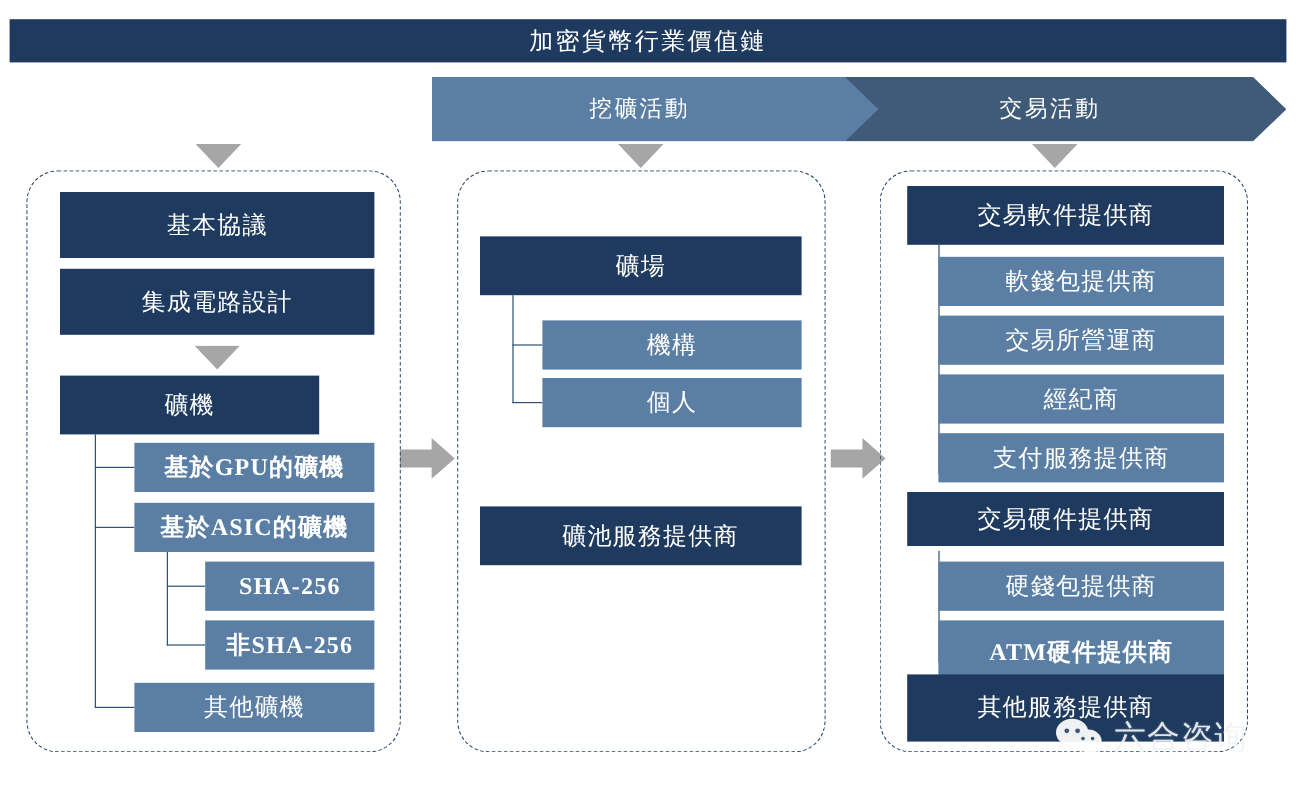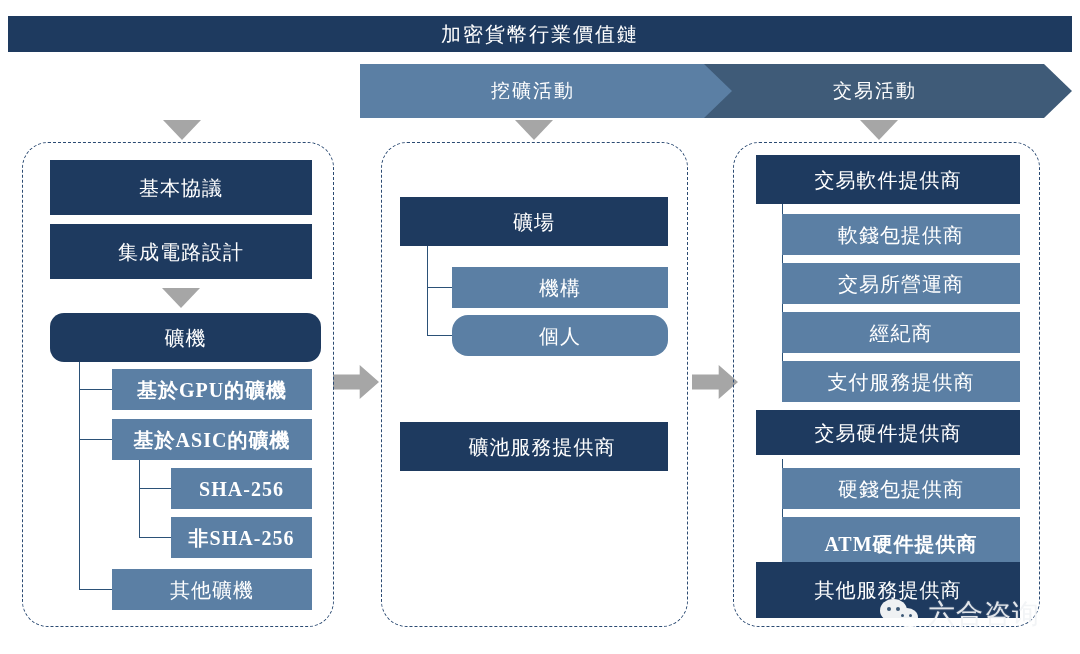--- a/index.html
+++ b/index.html
@@ -153,21 +153,21 @@
   </div>
 
   <div class="dash-box" style="left:22px;top:142px;width:312px;height:485px;"></div>
 
   <div class="node dark" style="left:50px;top:160px;width:262px;height:55px;">基本協議</div>
 
   <div class="node dark" style="left:50px;top:224px;width:262px;height:55px;">集成電路設計</div>
 
   <div class="tri-down" style="left:162px;top:288px;"></div>
 
-  <div class="node dark" style="left:50px;top:313px;width:271px;height:49px;border-radius:14px;">礦機</div>
+  <div class="node dark" style="left:50px;top:313px;width:216px;height:49px;">礦機</div>
 
   <div class="conn v" style="left:79px;top:362px;height:228px;"></div>
   <div class="conn h" style="left:79px;top:389px;width:33px;"></div>
   <div class="conn h" style="left:79px;top:439px;width:33px;"></div>
   <div class="conn h" style="left:79px;top:589px;width:33px;"></div>
 
   <div class="node mid bold" style="left:112px;top:369px;width:200px;height:41px;">基於GPU的礦機</div>
 
   <div class="node mid bold" style="left:112px;top:419px;width:200px;height:41px;">基於ASIC的礦機</div>
 
@@ -184,21 +184,21 @@
   <div class="dash-box" style="left:381px;top:142px;width:307px;height:485px;"></div>
 
   <div class="node dark" style="left:400px;top:197px;width:268px;height:49px;">礦場</div>
 
   <div class="conn v" style="left:427px;top:246px;height:90px;"></div>
   <div class="conn h" style="left:427px;top:287px;width:25px;"></div>
   <div class="conn h" style="left:427px;top:335px;width:25px;"></div>
 
   <div class="node mid" style="left:452px;top:267px;width:216px;height:41px;">機構</div>
 
-  <div class="node mid" style="left:452px;top:315px;width:216px;height:41px;border-radius:16px;">個人</div>
+  <div class="node mid" style="left:452px;top:315px;width:216px;height:41px;">個人</div>
 
   <div class="node dark" style="left:400px;top:422px;width:268px;height:49px;padding-left:16px;">礦池服務提供商</div>
 
   <div class="dash-box" style="left:733px;top:142px;width:307px;height:485px;"></div>
 
   <div class="node dark" style="left:756px;top:155px;width:264px;height:49px;">交易軟件提供商</div>
 
   <div class="conn v" style="left:782px;top:204px;height:191px;"></div>
   <div class="conn h" style="left:782px;top:234px;width:25px;"></div>
   <div class="conn h" style="left:782px;top:283px;width:25px;"></div>

